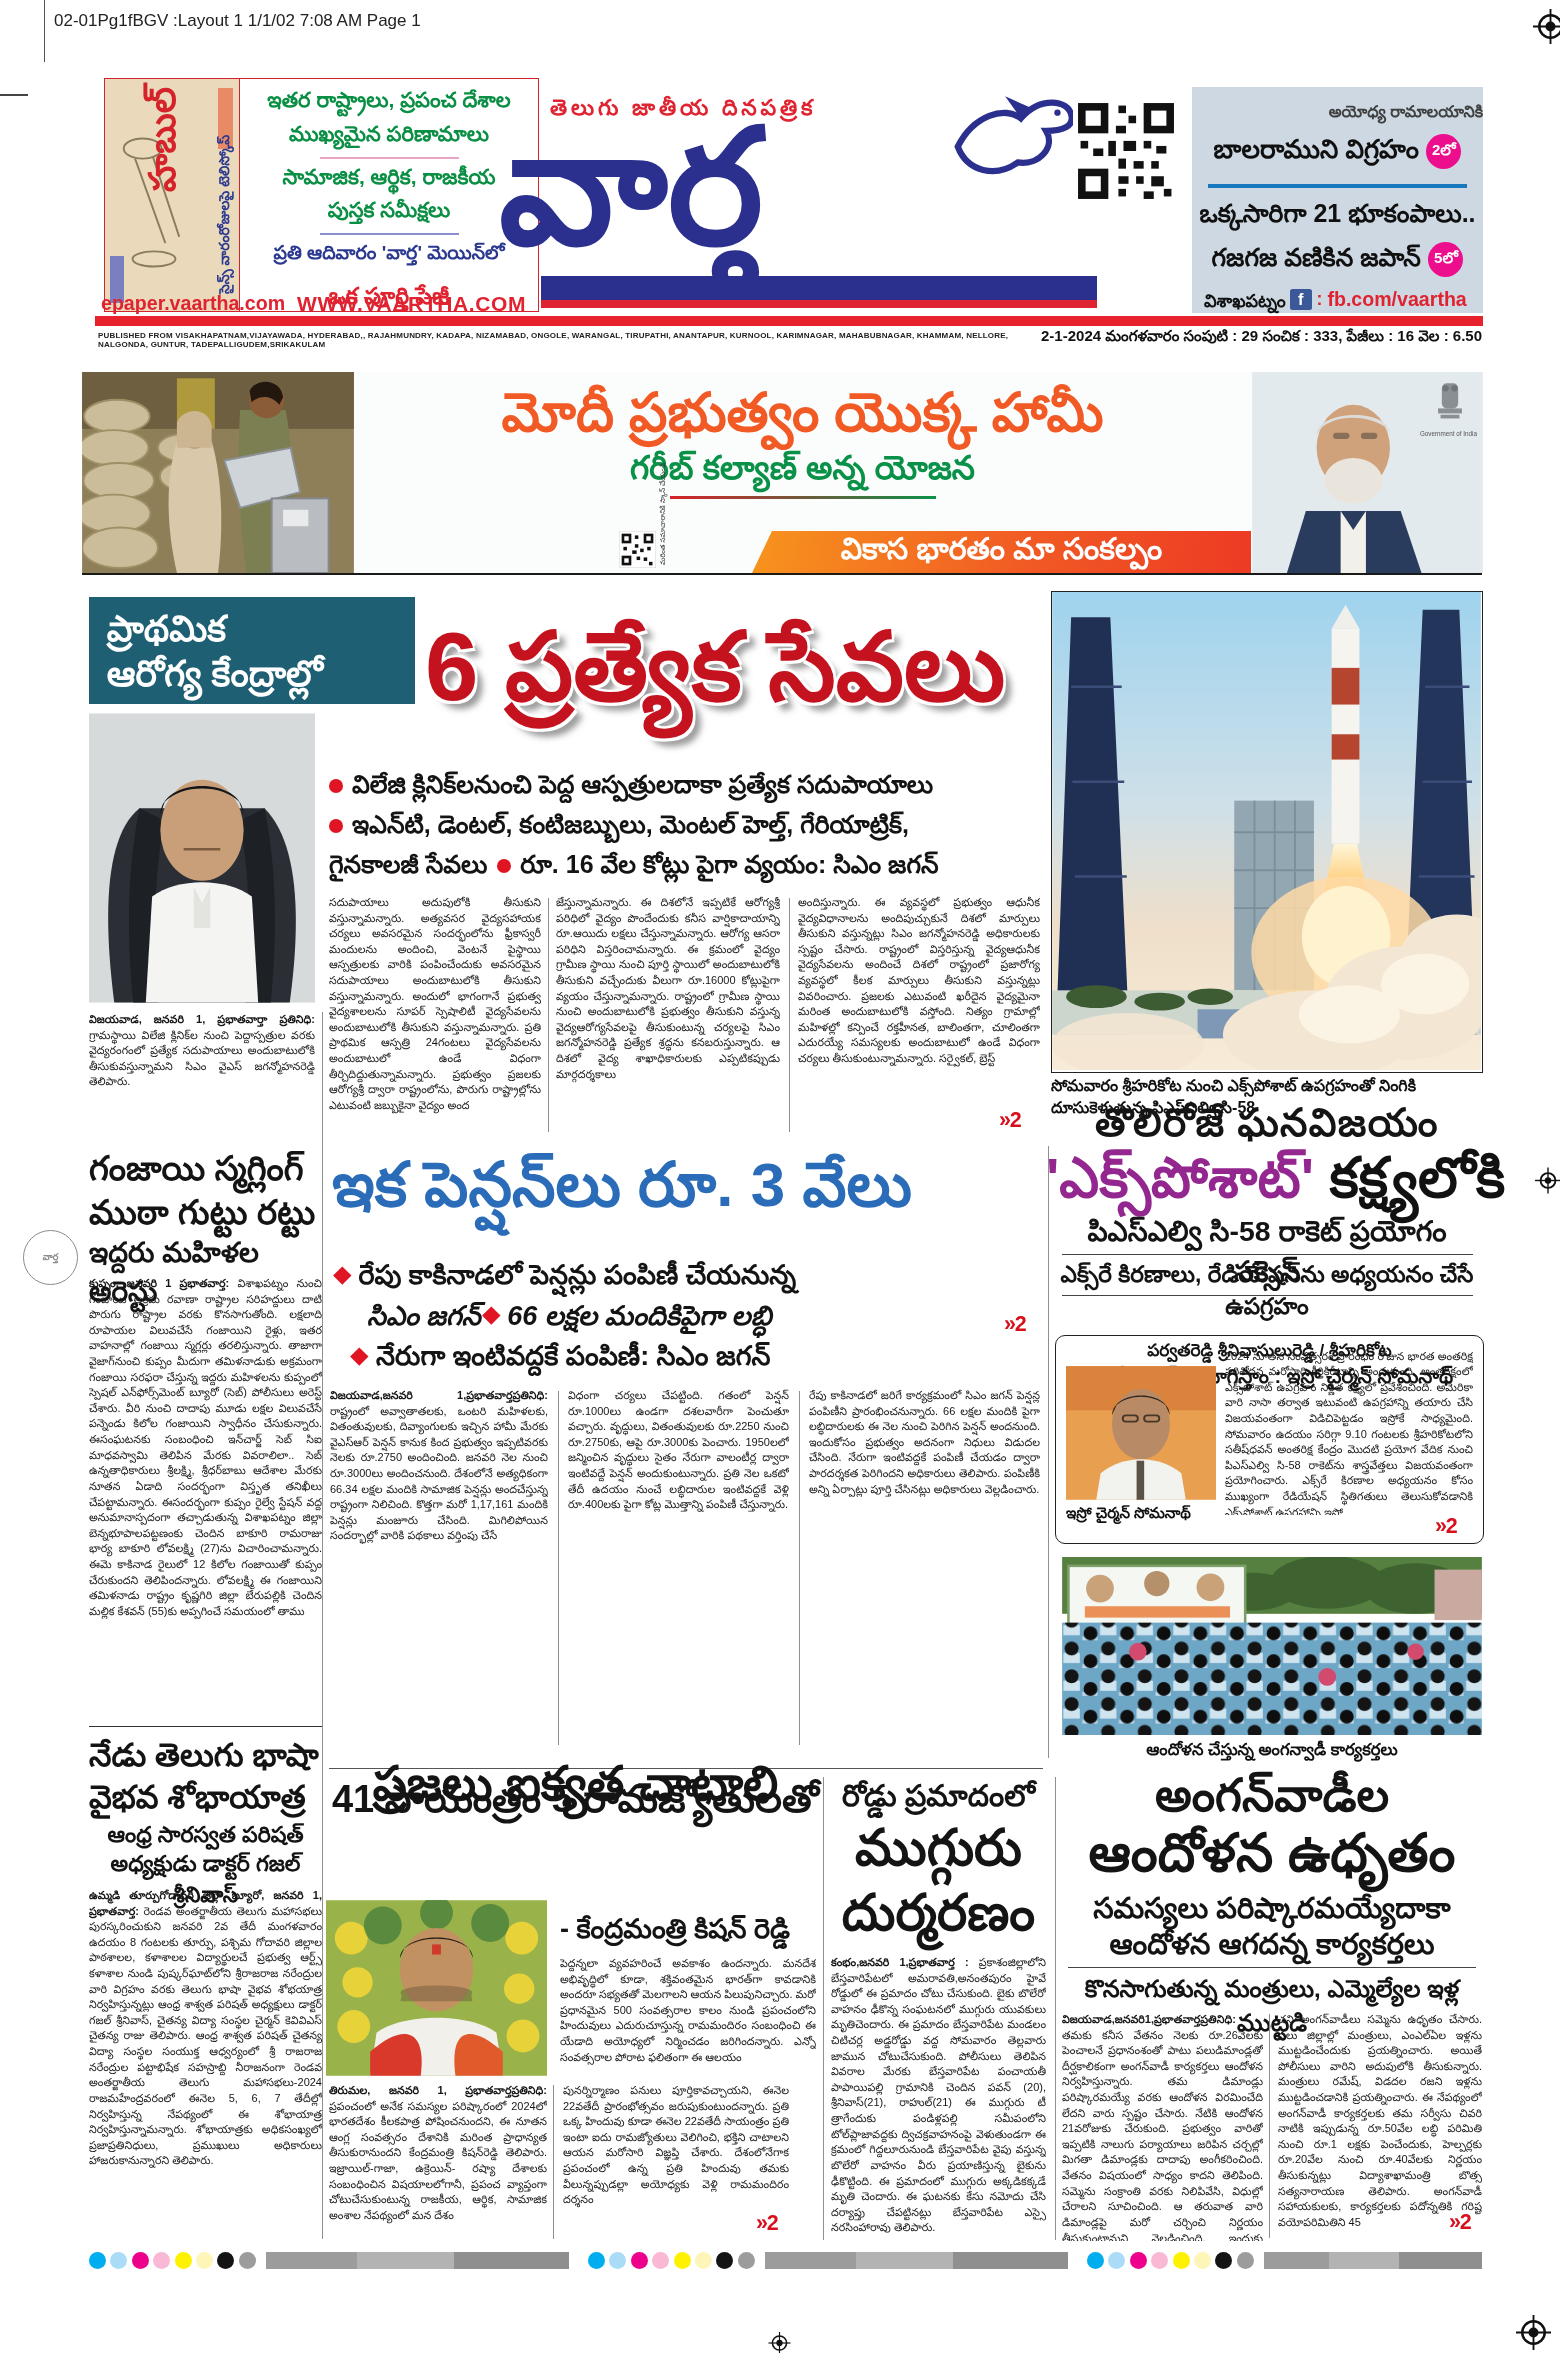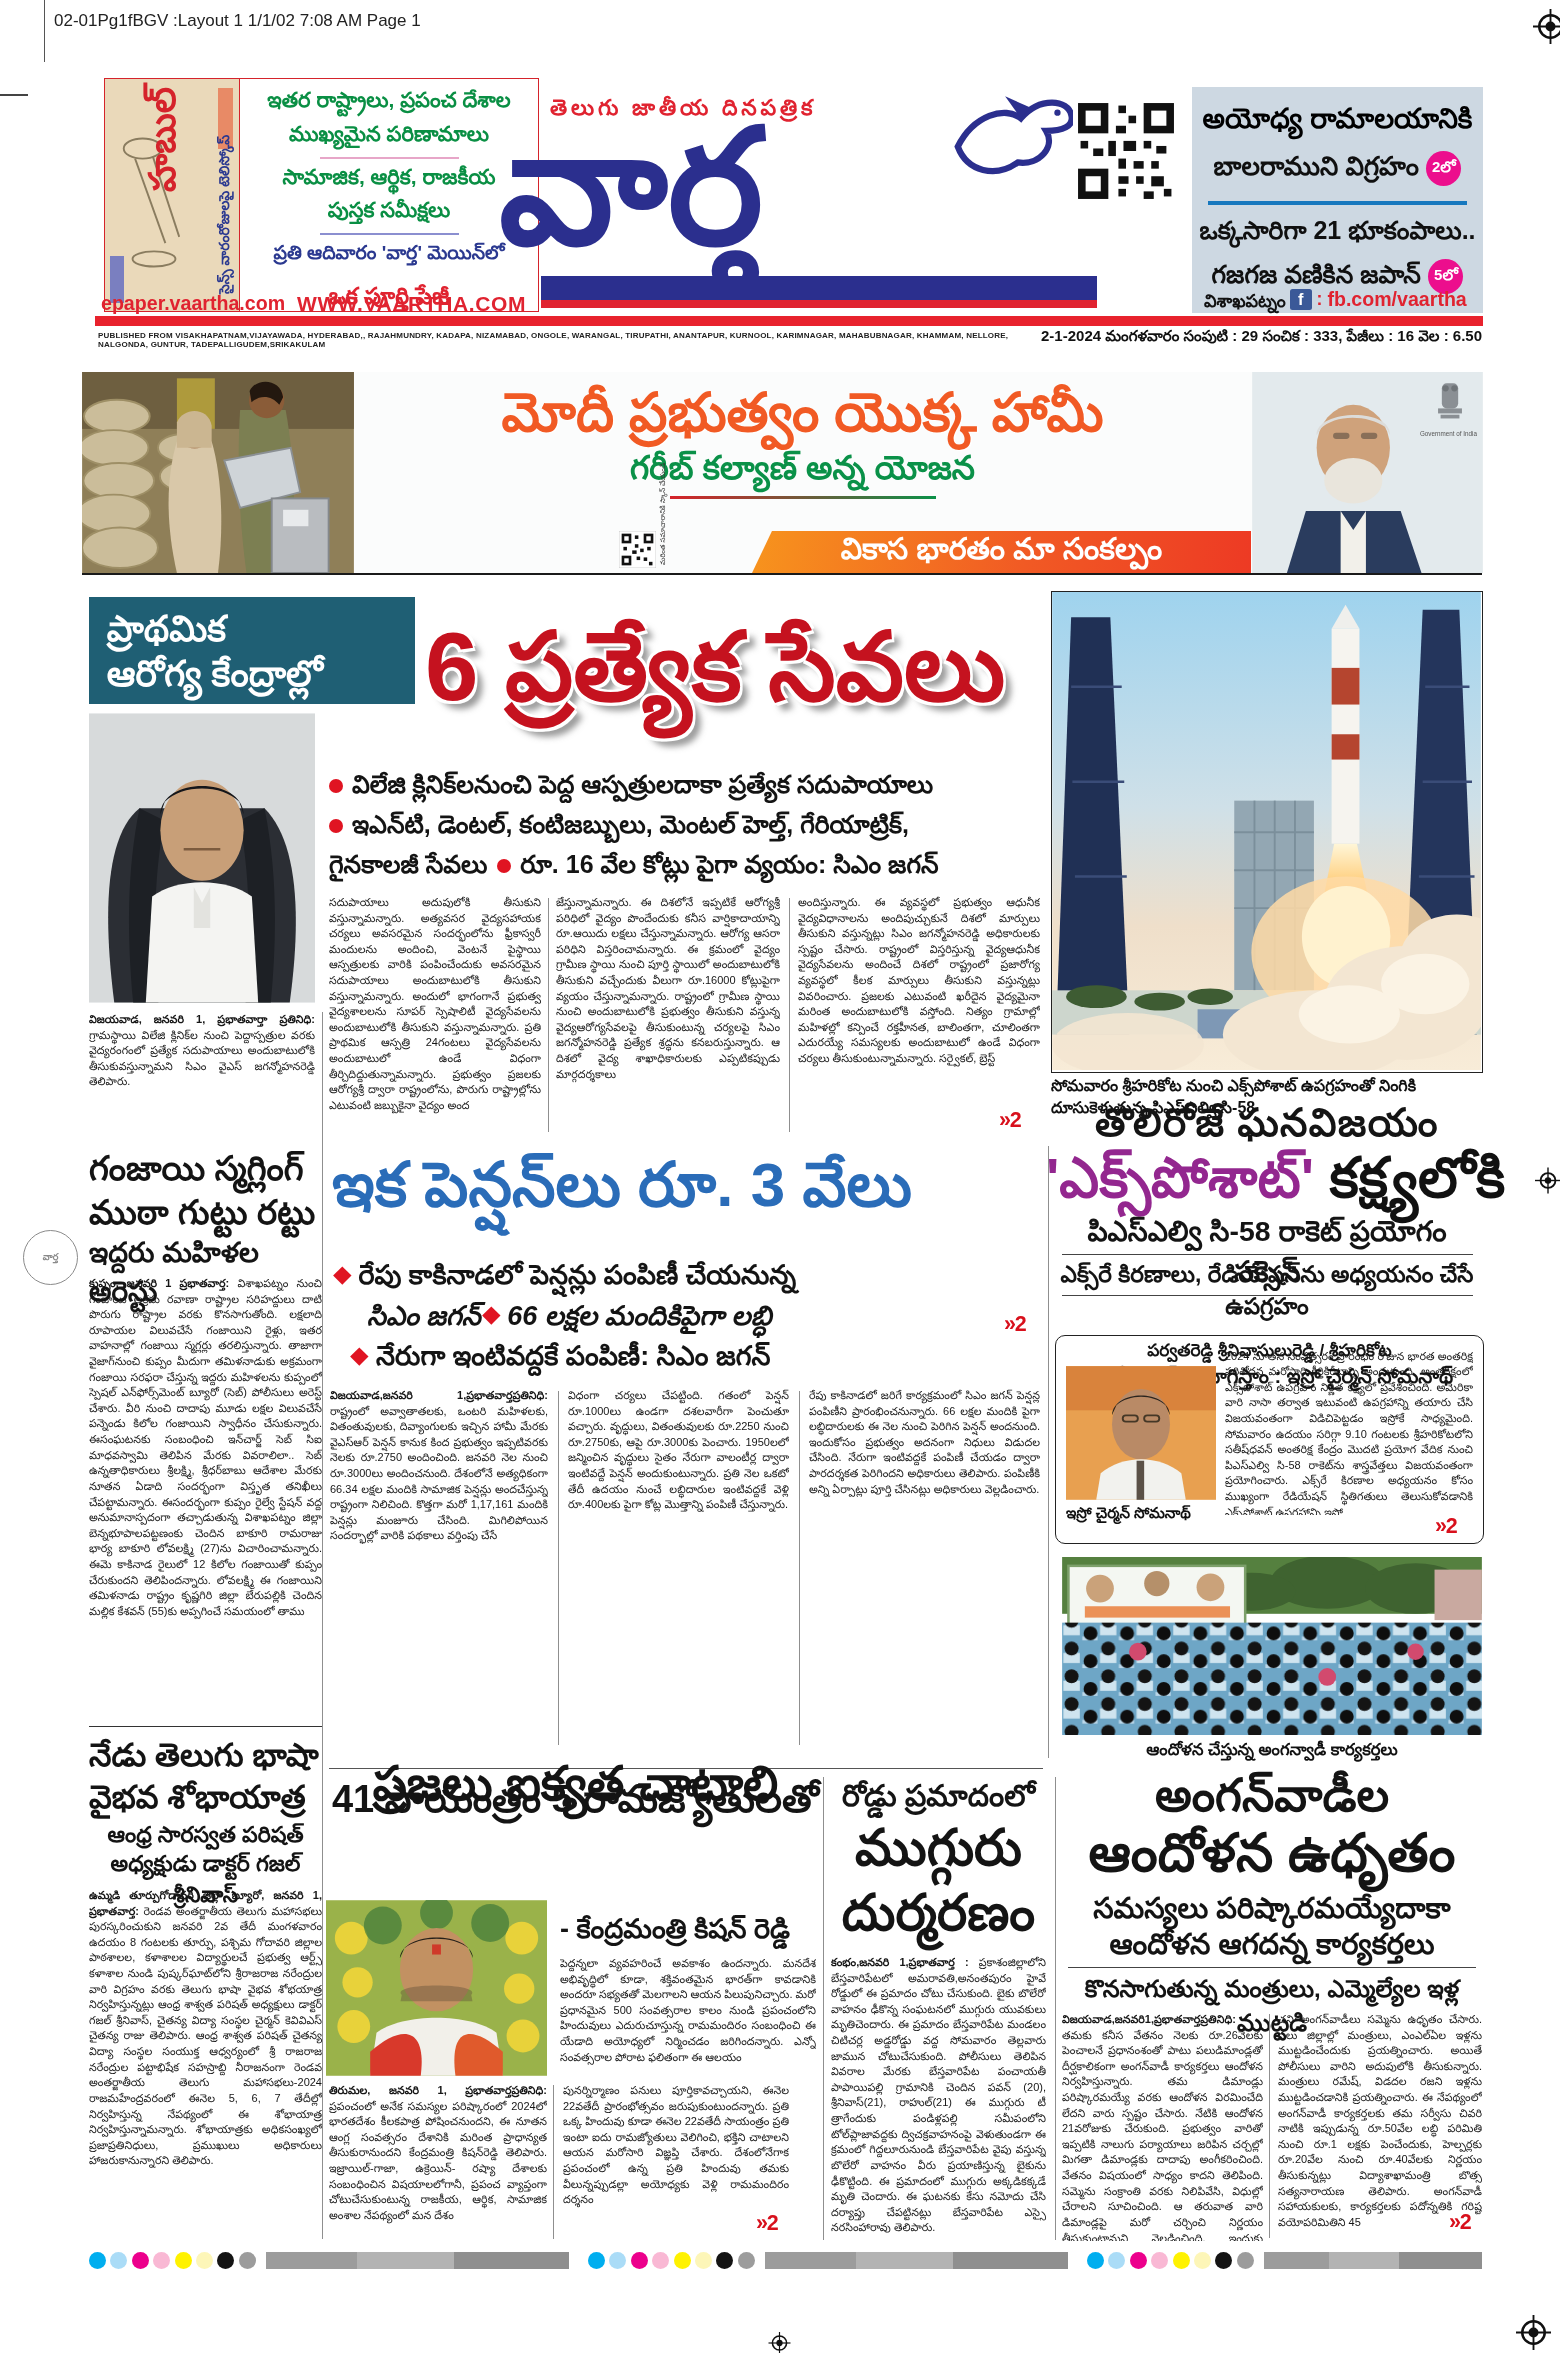--- a/index.html
+++ b/index.html
@@ -103,21 +103,21 @@
       <rect x="36" y="62" width="8" height="6"></rect>
         <rect x="50" y="62" width="6" height="6"></rect>
         <rect x="62" y="62" width="10" height="8"></rect>
       <rect x="36" y="72" width="6" height="6"></rect>
         <rect x="56" y="74" width="8" height="6"></rect>
         <rect x="72" y="72" width="6" height="6"></rect>
     </g>
   </svg>
 
   <div class="abs" style="left:1192px;top:87px;width:291px;height:226px;background:#cdd8e2;">
-    <div class="b ctr" style="font-size:28px;margin-top:16.4px;color:#000000;">అయోధ్య రామాలయానికి</div>
+    <div class="b ctr" style="font-size:16px;margin-top:16.4px;color:#404040;text-align:right;">అయోధ్య రామాలయానికి</div>
     <div class="b ctr" style="font-size:26px;margin-top:8.9px;color:#101010;">
       <span>బాలరాముని విగ్రహం</span><span class="badge">2లో</span>
     </div>
     <div style="width:259px;height:3.8px;background:#1778be;margin:12.6px auto 0;"></div>
     <div class="b ctr" style="font-size:25px;margin-top:11.4px;color:#101010;">ఒక్కసారిగా 21 భూకంపాలు..</div>
     <div class="b ctr" style="font-size:25px;margin-top:7.6px;color:#101010;">
       <span>గజగజ వణికిన జపాన్</span><span class="badge">5లో</span>
     </div>
   </div>
   <div class="abs b" style="left:1204px;top:291px;font-size:17.7px;color:#111;">విశాఖపట్నం</div>

